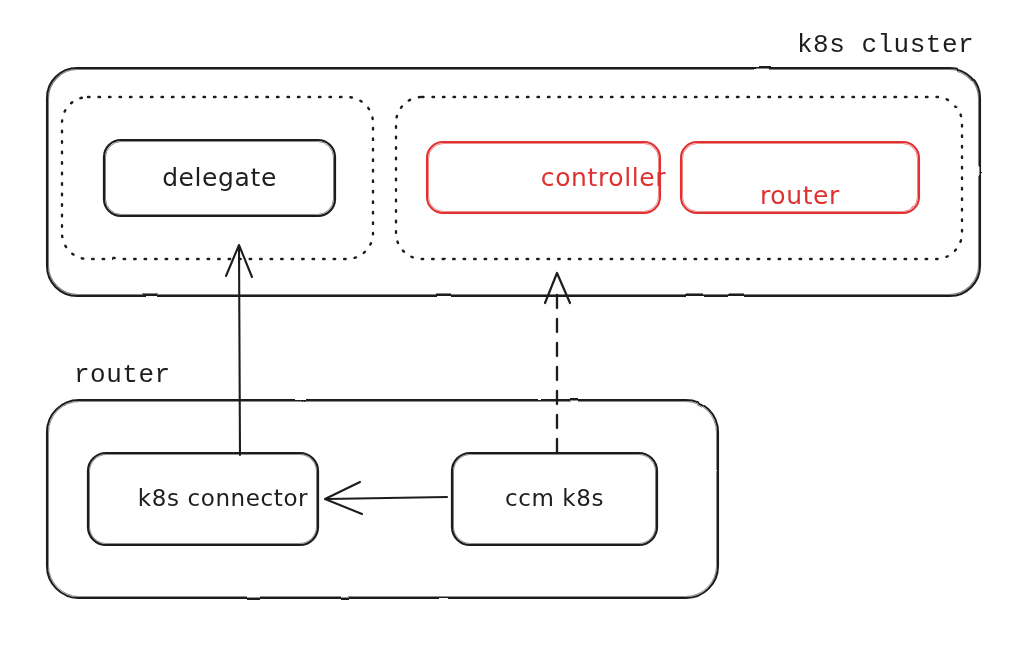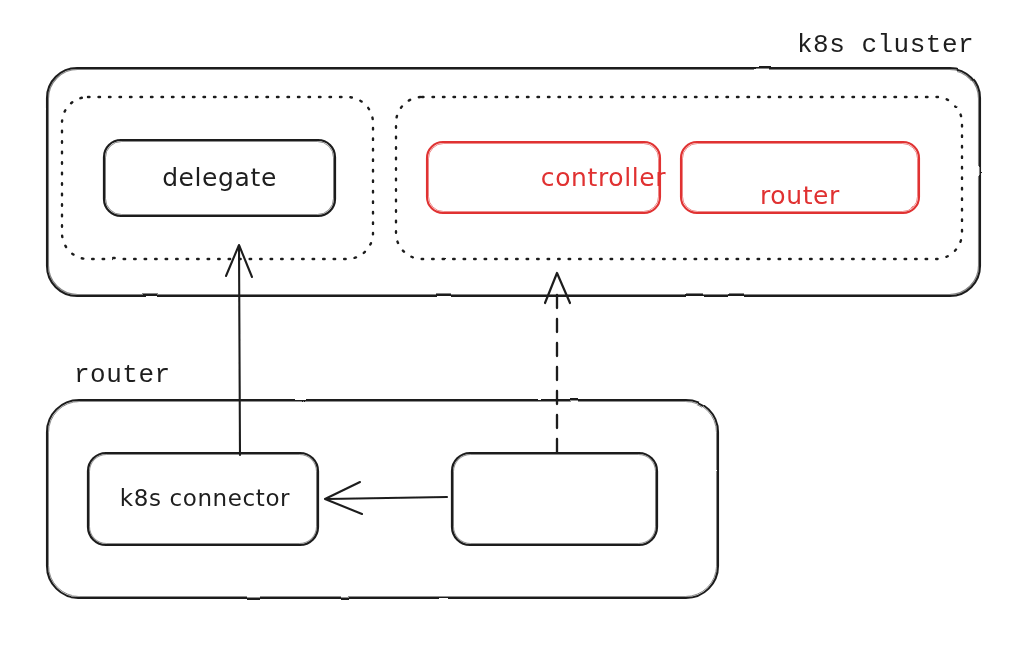--- a/index.html
+++ b/index.html
@@ -122,16 +122,17 @@
 <div class="lbl" style="left:797px; top:30px; font-size:26px;">k8s cluster</div>
 
 <div class="lbl" style="left:74px; top:360px; font-size:26px;">router</div>
 
 <div class="node-text black-text" style="left:104px; top:140px; width:231px; height:76px; font-size:25px;">delegate</div>
 
 <div class="node-text red-text" style="left:427px; top:142px; width:275px; height:71px; font-size:25px;padding-left:39px;">controller</div>
 
 <div class="node-text red-text" style="left:681px; top:160px; width:238px; height:71px; font-size:25px;">router</div>
 
-<div class="node-text black-text" style="left:72px; top:453px; width:266px; height:92px; font-size:23px;">k8s connector</div>
+<div class="node-text black-text" style="left:90px; top:453px; width:266px; height:92px; font-size:23px;">k8s connector</div>
 
 <div class="node-text black-text" style="left:452px; top:453px; width:205px; height:92px; font-size:23px; flex-direction:column;">
+  <span>ccm k8s</span>
 </div>
 
 </body></html>

